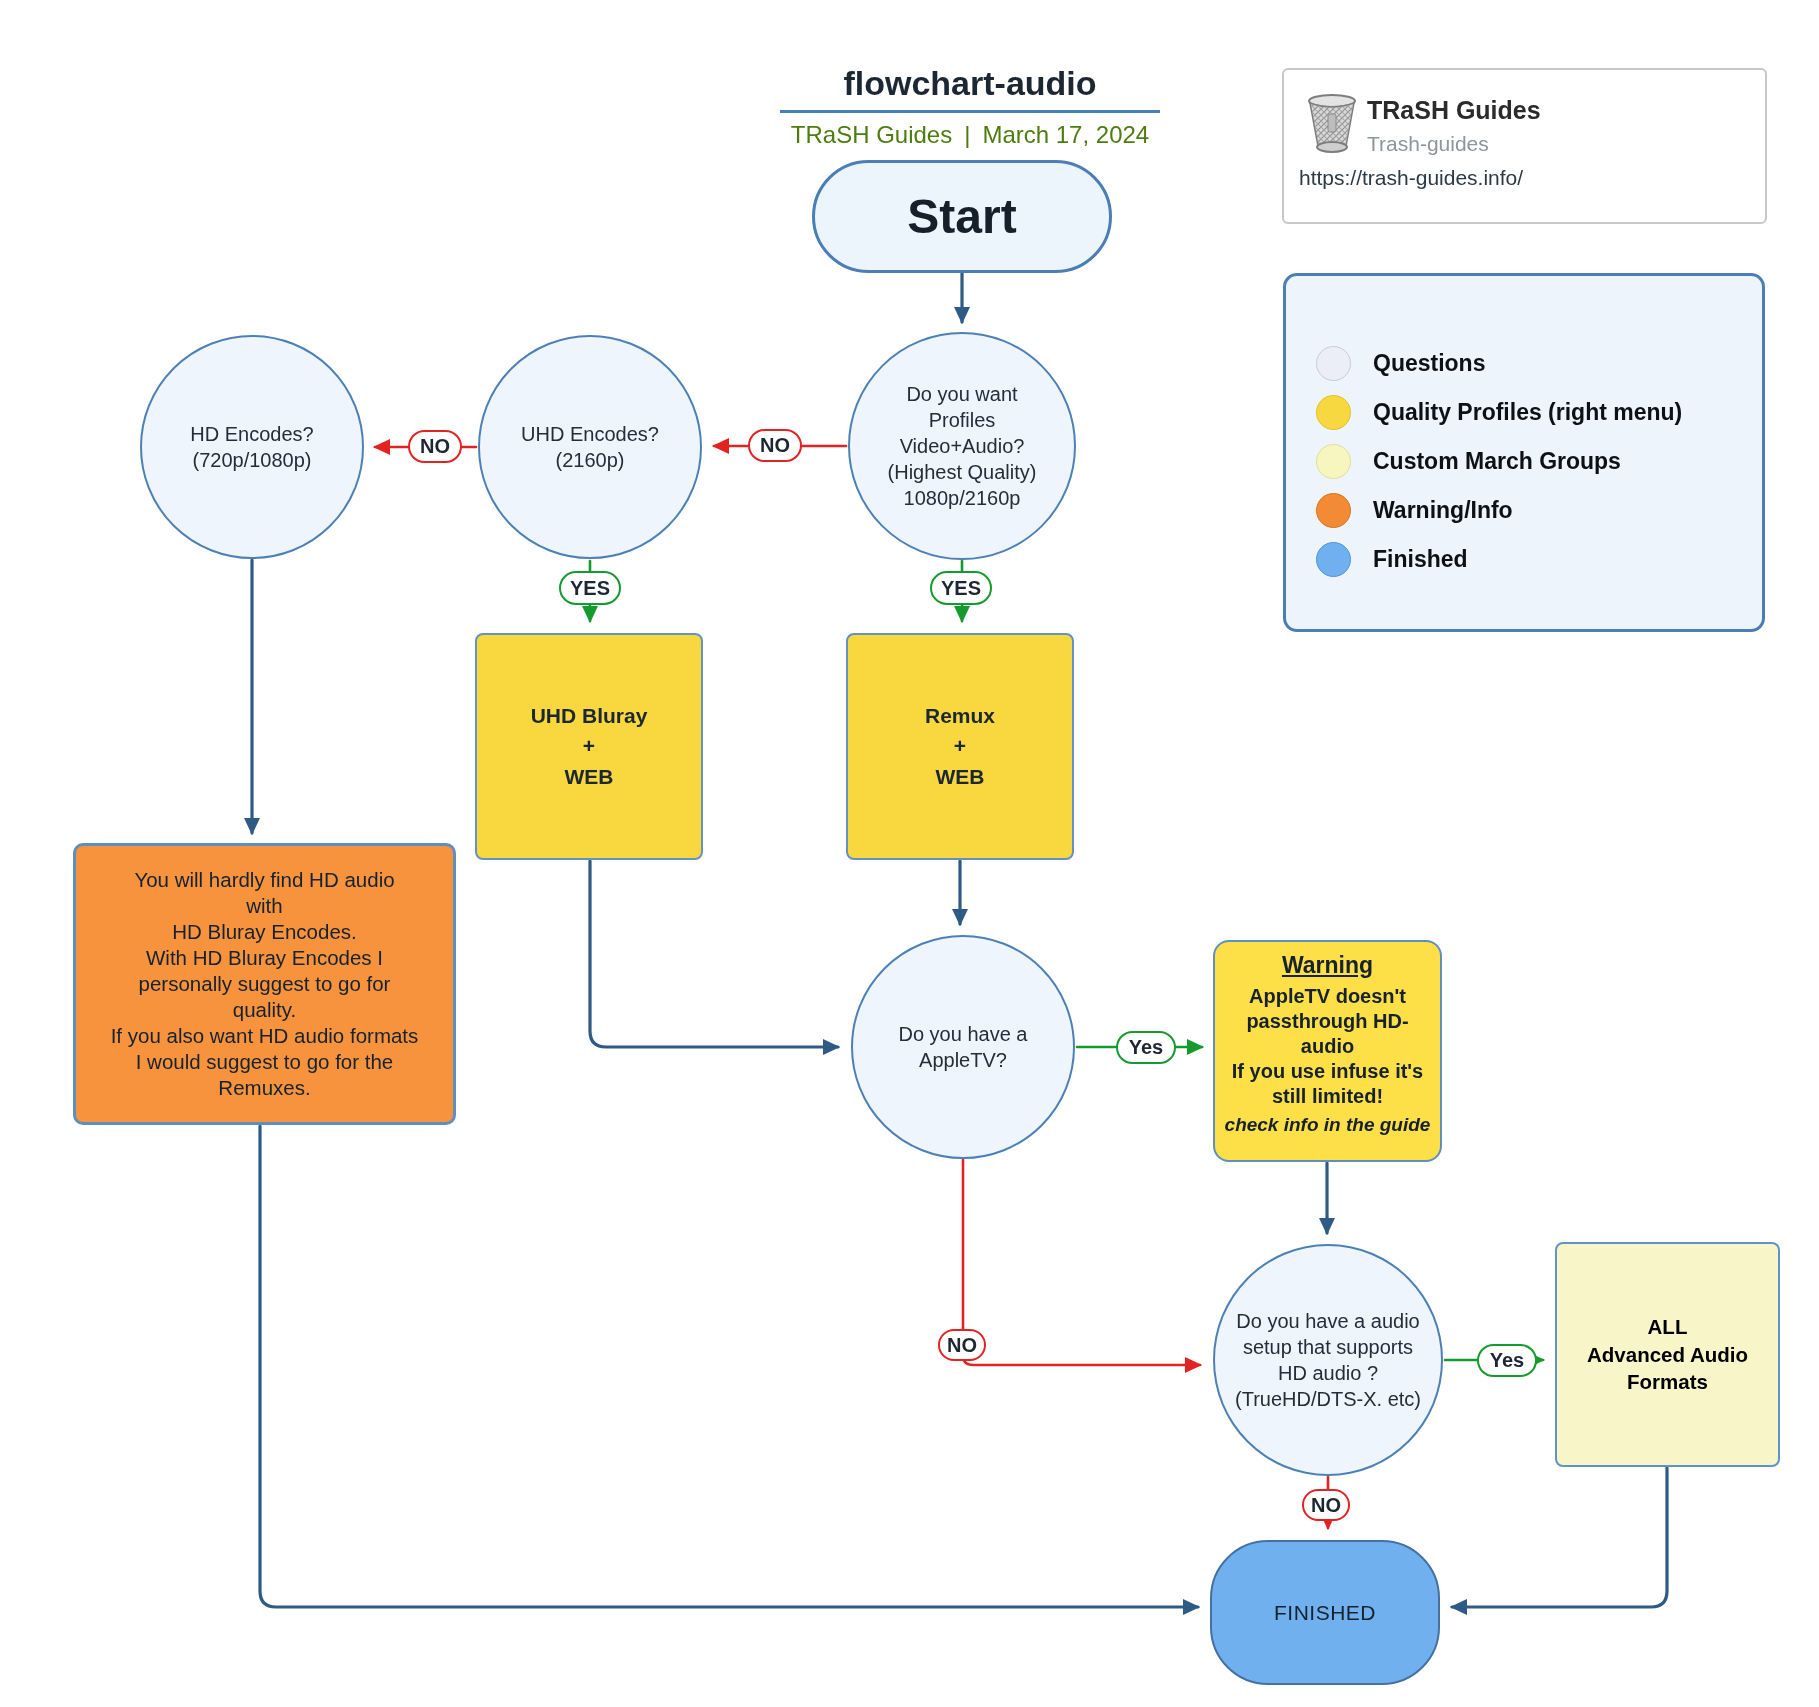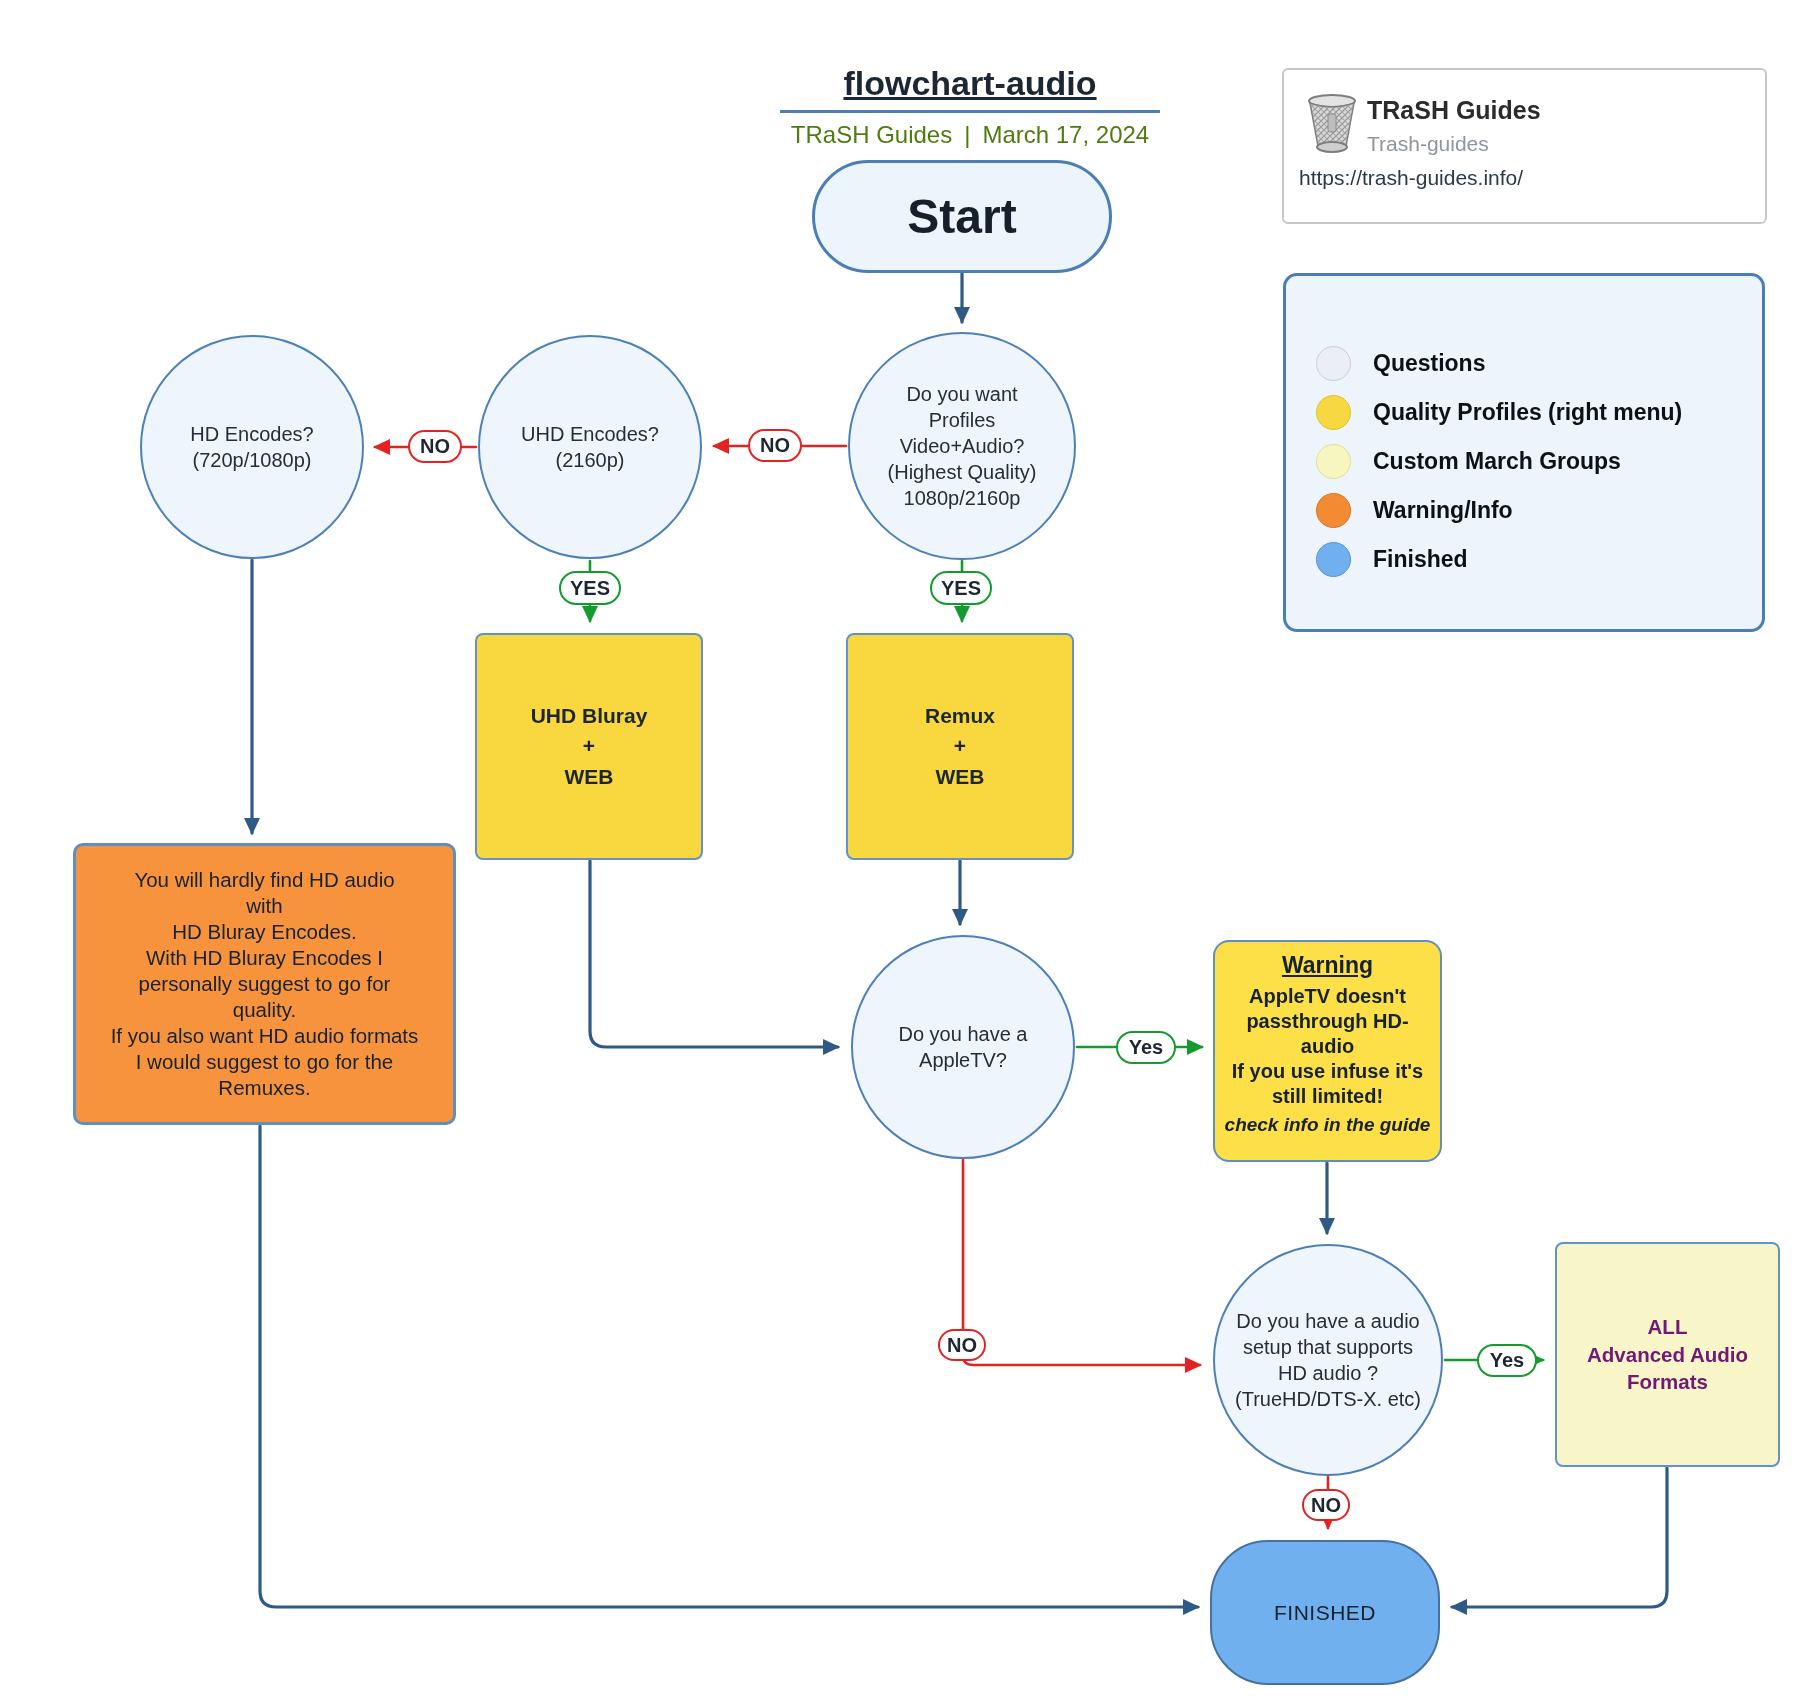--- a/index.html
+++ b/index.html
@@ -5,21 +5,21 @@
   html,body{margin:0;padding:0;background:#ffffff;}
   body{font-family:"Liberation Sans", sans-serif;color:#212d3b;}
   #canvas{position:relative;width:1819px;height:1707px;background:#ffffff;overflow:hidden;}
 
   .abs{position:absolute;}
   .center{display:flex;align-items:center;justify-content:center;text-align:center;}
   .ml{white-space:pre-line;}
 
   
   .fc-title{left:780px;top:64px;width:380px;text-align:center;font-size:34px;font-weight:bold;color:#1d2733;}
-  .fc-title .underline{display:block;padding-bottom:7px;border-bottom:3.5px solid #4a7eb5;text-decoration:underline;}
+  .fc-title .underline{display:block;padding-bottom:7px;border-bottom:3.5px solid #4a7eb5;}
   .fc-subtitle{left:780px;top:121px;width:380px;text-align:center;font-size:24px;color:#4d7c0f;}
   .fc-subtitle .sep{margin:0 12px;}
 
   
   .brand-card{left:1282px;top:68px;width:481px;height:152px;background:#ffffff;border:2px solid #c8c8c8;border-radius:6px;}
   .brand-name{position:absolute;left:83px;top:26px;font-size:25px;font-weight:bold;color:#2b2b2b;}
   .brand-handle{position:absolute;left:83px;top:62px;font-size:21px;color:#8e959c;}
   .brand-url{position:absolute;left:15px;top:96px;font-size:21px;color:#2b3a45;}
   .trash-icon{position:absolute;left:22px;top:24px;width:52px;height:62px;}
 
@@ -48,21 +48,21 @@
   .b-remux{left:846px;top:633px;width:228px;height:227px;}
 
   .orange-box{background:#f7933d;border:3px solid #5d8fc0;border-radius:10px;box-sizing:border-box;font-size:20.5px;color:#17222e;line-height:1.27;}
   .b-note{left:73px;top:843px;width:383px;height:282px;}
 
   .b-warning{left:1213px;top:940px;width:229px;height:222px;background:#fde047;border:2.5px solid #5d8fc0;border-radius:16px;box-sizing:border-box;display:flex;flex-direction:column;align-items:center;justify-content:space-between;padding:10px 6px 24px 6px;}
   .warning-title{font-size:23px;font-weight:bold;text-decoration:underline;color:#17222e;}
   .warning-body{font-size:20px;font-weight:bold;color:#17222e;text-align:center;line-height:1.25;}
   .warning-footer{font-size:19px;font-weight:bold;font-style:italic;color:#17222e;}
 
-  .cream-box{left:1555px;top:1242px;width:225px;height:225px;background:#f8f6c9;border:2.5px solid #6293c6;border-radius:8px;box-sizing:border-box;font-size:20.5px;font-weight:bold;color:#701a75;line-height:1.35;}
+  .cream-box{left:1555px;top:1242px;width:225px;height:225px;background:#f8f6c9;border:2.5px solid #6293c6;border-radius:8px;box-sizing:border-box;font-size:20.5px;font-weight:bold;color:#000000;line-height:1.35;}
 
   .finished-pill{left:1210px;top:1540px;width:230px;height:145px;background:#70b0ef;border:2.5px solid #44719f;border-radius:58px;box-sizing:border-box;font-size:21px;color:#16222e;letter-spacing:0.5px;}
 
   
   .edge-pill{background:#ffffff;border-radius:17px;box-sizing:border-box;font-weight:bold;color:#1d2733;font-size:20px;}
   .pill-red{border:2.5px solid #e32222;}
   .pill-green{border:2.5px solid #149b2e;}
   .p-noA{left:748px;top:429px;width:54px;height:33px;}
   .p-noB{left:408px;top:430px;width:54px;height:33px;}
   .p-yesA{left:559px;top:571px;width:62px;height:34px;}

